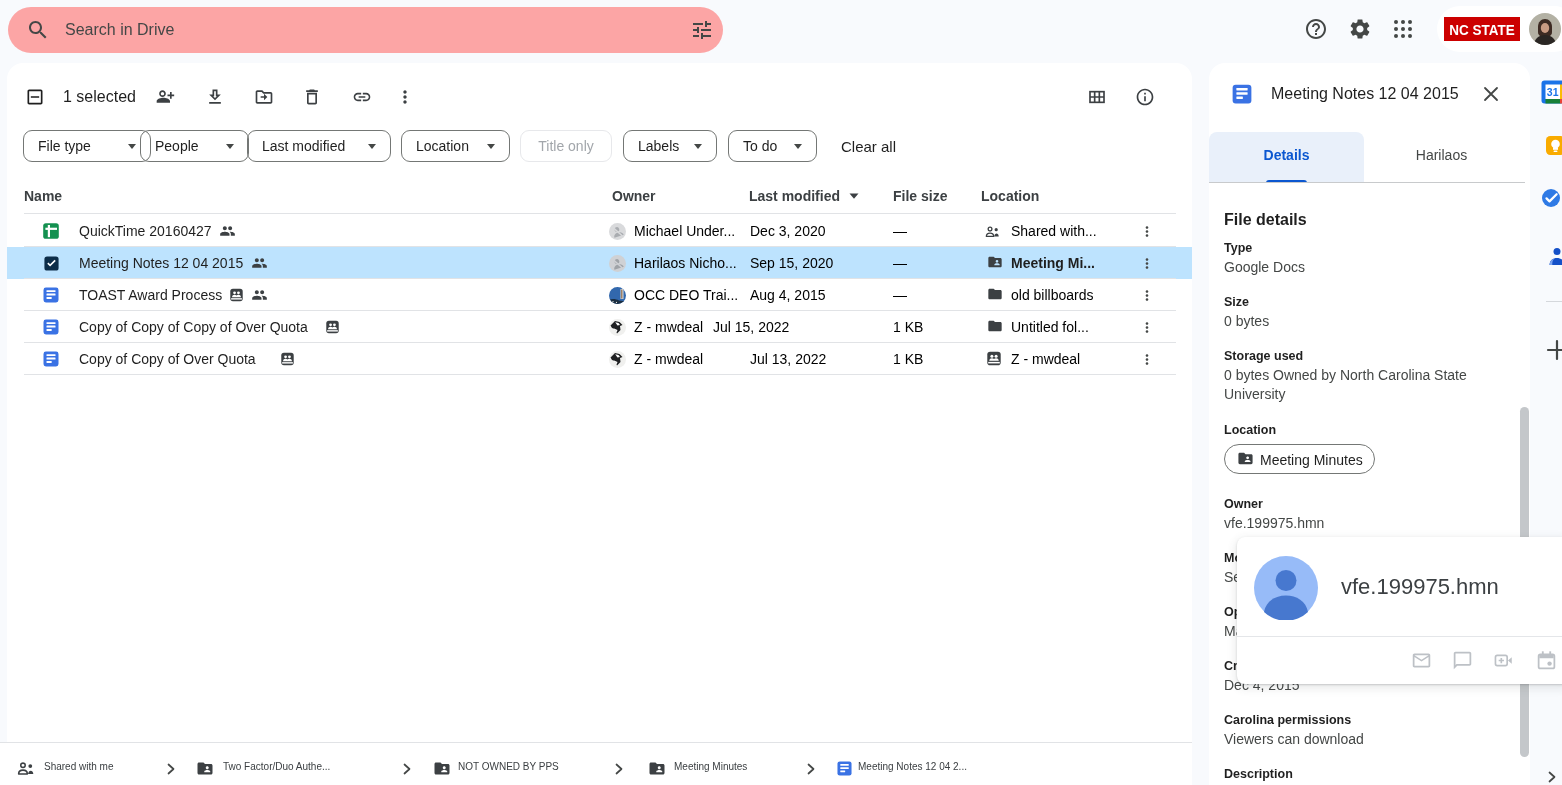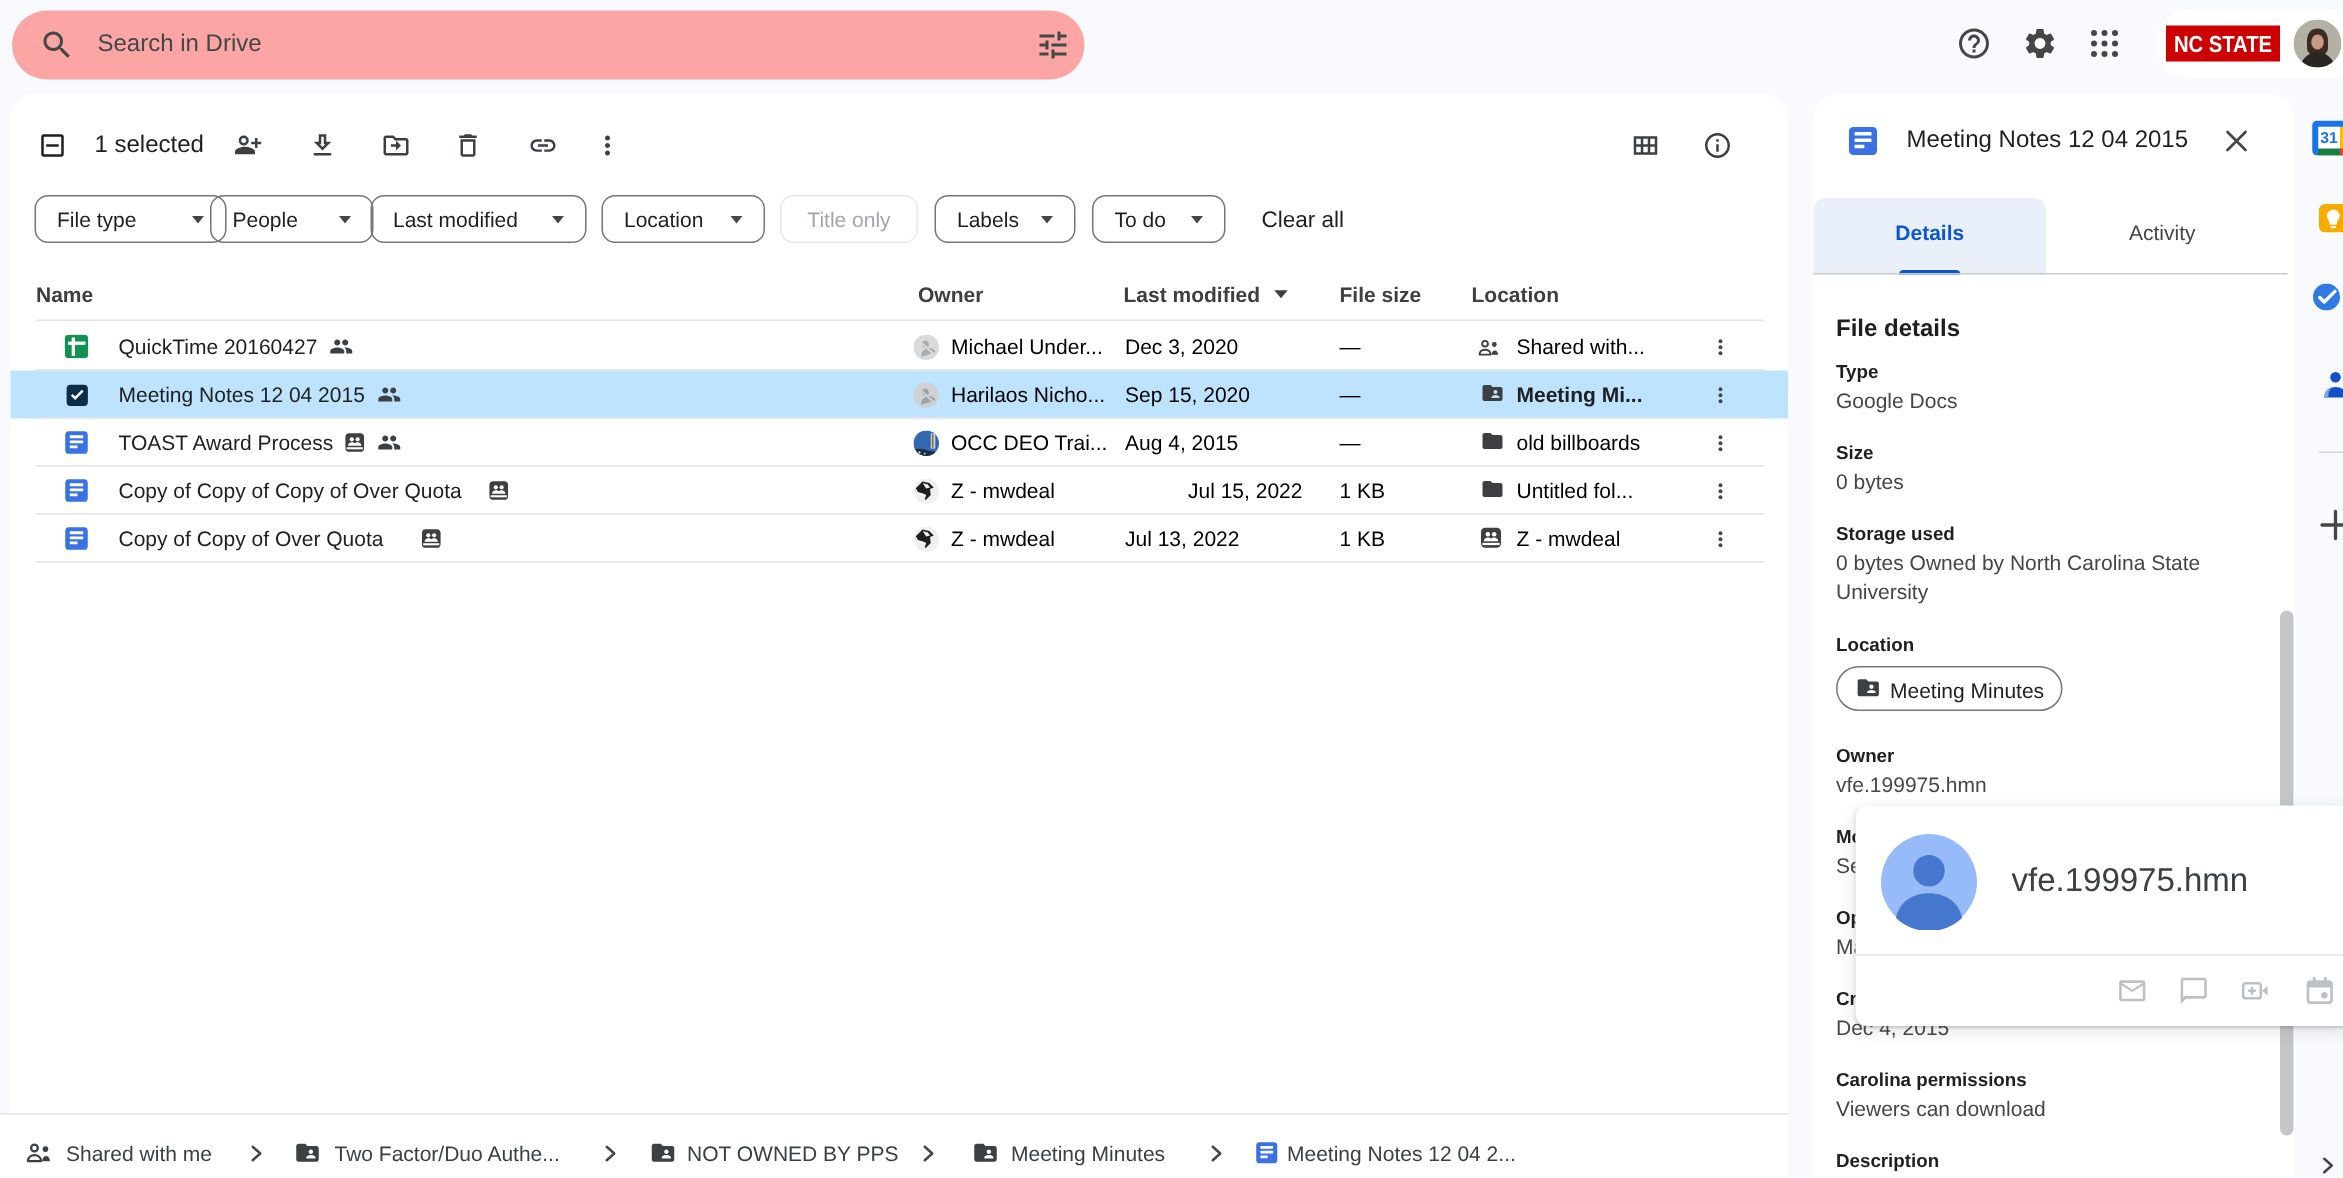--- a/index.html
+++ b/index.html
@@ -256,21 +256,21 @@
       </clipPath>
     </defs>
     <g clip-path="url(#zc1)">
       <rect width="17" height="17" fill="#f0f0ee"></rect>
       <path d="M1.5 6.5 6 2l4.5 1 3 3-2.5 1 .5 4-3.5 3.5-2-4.5-3-1z" fill="#1f2022"></path>
       <path d="M6.2 3.2 9.5 4l1.5 2-2.5.6z" fill="#fff"></path>
       <path d="M5 9.5l2.5 4 1-2.5z" fill="#fafafa"></path>
     </g>
   </svg>
 <div class="tcell" style="left:634px;top:319px;">Z - mwdeal</div>
-<div class="tcell" style="left:792px;top:319px;">Jul 15, 2022</div>
+<div class="tcell" style="left:713px;top:319px;">Jul 15, 2022</div>
 <div class="tcell" style="left:893px;top:319px;">1 KB</div>
 <svg class="abs ic" style="left:987px;top:318px" width="16" height="16" viewBox="0 0 24 24" fill="#3c4043">
     <path d="M10 4H4c-1.1 0-1.99.9-1.99 2L2 18c0 1.1.9 2 2 2h16c1.1 0 2-.9 2-2V8c0-1.1-.9-2-2-2h-8l-2-2z"></path>
   </svg>
 <div class="tcell" style="left:1011px;top:319px;">Untitled fol...</div>
 <svg class="abs ic" style="left:1139px;top:317px" width="16" height="21" viewBox="0 0 24 24" fill="#444746">
     <path d="M12 8c1.1 0 2-.9 2-2s-.9-2-2-2-2 .9-2 2 .9 2 2 2zm0 2c-1.1 0-2 .9-2 2s.9 2 2 2 2-.9 2-2-.9-2-2-2zm0 6c-1.1 0-2 .9-2 2s.9 2 2 2 2-.9 2-2-.9-2-2-2z"></path>
   </svg>
 
 <svg class="abs ic" style="left:43px;top:351px" width="16" height="16" viewBox="0 0 16 16">
@@ -309,21 +309,21 @@
     <circle cx="9.1" cy="4.7" r="1.5" fill="#fff"></circle>
     <path d="M2.2 9.3c0-1.7 1.6-2.5 2.7-2.5 .8 0 1.6.3 2.1.8 .5-.5 1.3-.8 2.1-.8 1.1 0 2.7.8 2.7 2.5z" fill="#fff"></path>
     <rect x="1.2" y="10.4" width="11.6" height="1.5" fill="#fff"></rect>
   </svg>
 <div class="tcell" style="left:1011px;top:351px;">Z - mwdeal</div>
 <svg class="abs ic" style="left:1139px;top:349px" width="16" height="21" viewBox="0 0 24 24" fill="#444746">
     <path d="M12 8c1.1 0 2-.9 2-2s-.9-2-2-2-2 .9-2 2 .9 2 2 2zm0 2c-1.1 0-2 .9-2 2s.9 2 2 2 2-.9 2-2-.9-2-2-2zm0 6c-1.1 0-2 .9-2 2s.9 2 2 2 2-.9 2-2-.9-2-2-2z"></path>
   </svg>
 
 <div class="abs" style="left:0;top:742px;width:1192px;height:43px;background:#fff;border-top:1px solid #e1e3e6;"></div>
-<style>.bc { position:absolute; top:761px; font-size:14px; color:#3c4043; white-space:nowrap; }</style>
+<style>.bc { position:absolute; top:761px; font-size:10px; color:#3c4043; white-space:nowrap; }</style>
 <svg class="abs ic" style="left:17px;top:761px" width="19" height="15" viewBox="0 0 20 14">
     <g fill="#3c4043">
       <circle cx="6.3" cy="3.7" r="2.35" fill="none" stroke="#3c4043" stroke-width="1.6"></circle>
       <path d="M1.7 12.8c0-2.9 2.4-4.1 4.6-4.1s4.6 1.2 4.6 4.1z" fill="none" stroke="#3c4043" stroke-width="1.6" stroke-linejoin="round"></path>
       <circle cx="14" cy="4.4" r="2"></circle>
       <path d="M11.6 12.9c.3-2.4 1.5-3.6 2.9-3.6 1.3 0 2.4 1 2.7 3.6z"></path>
     </g>
   </svg>
 <div class="bc" style="left:44px;">Shared with me</div>
 <svg class="abs ic" style="left:165px;top:762px" width="12" height="14" viewBox="0 0 12 14">
@@ -366,21 +366,21 @@
     <rect x="3.5" y="6.6" width="9" height="1.9" rx="0.3" fill="#fff"></rect>
     <rect x="3.5" y="10" width="5.2" height="1.9" rx="0.3" fill="#fff"></rect>
   </svg>
 <div class="abs" style="left:1271px;top:85px;font-size:16px;color:#1f1f1f;white-space:nowrap;">Meeting Notes 12 04 2015</div>
 <svg class="abs ic" style="left:1482px;top:85px" width="18" height="18" viewBox="0 0 18 18">
     <path d="M3 3 15 15 M15 3 3 15" stroke="#444746" stroke-width="1.8" stroke-linecap="round"></path>
   </svg>
 
 <div class="abs" style="left:1209px;top:132px;width:155px;height:51px;background:#e9f0fa;border-radius:8px 8px 0 0;"></div>
 <div class="abs" style="left:1209px;top:147px;width:155px;text-align:center;font-size:14px;font-weight:bold;color:#0b57d0;">Details</div>
-<div class="abs" style="left:1364px;top:147px;width:155px;text-align:center;font-size:14px;color:#444746;">Activity</div>
+<div class="abs" style="left:1364px;top:147px;width:155px;text-align:center;font-size:14px;color:#444746;">Harilaos</div>
 <div class="abs" style="left:1266px;top:180px;width:41px;height:3px;background:#0b57d0;border-radius:3px 3px 0 0;"></div>
 <div class="abs" style="left:1209px;top:182px;width:316px;height:1px;background:#c8cacc;"></div>
 
 <style>
   .plab { position:absolute; left:1224px; font-size:12.5px; font-weight:bold; color:#1f1f1f; white-space:nowrap; }
   .pval { position:absolute; left:1224px; font-size:14px; color:#444746; white-space:nowrap; }
 </style>
 <div class="abs" style="left:1224px;top:211px;font-size:16px;font-weight:bold;color:#1f1f1f;">File details</div>
 <div class="plab" style="top:241px;">Type</div>
 <div class="pval" style="top:259px;">Google Docs</div>

